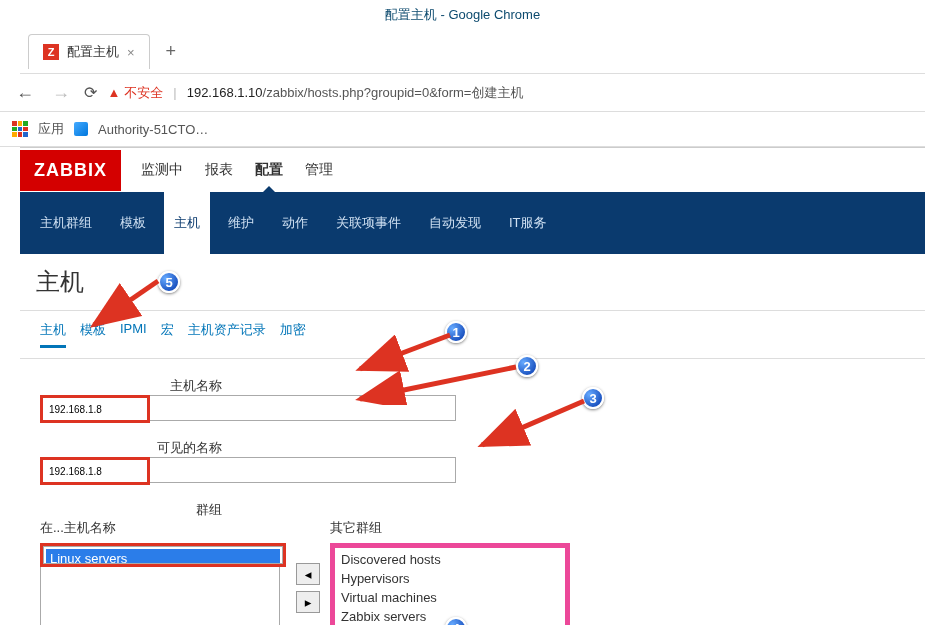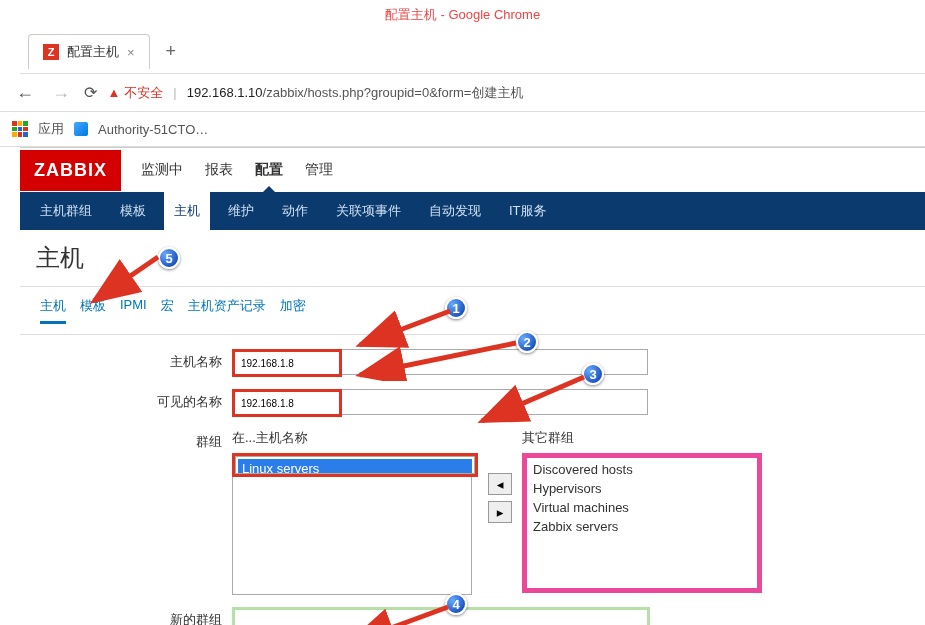--- a/index.html
+++ b/index.html
@@ -1,17 +1,17 @@
 <!DOCTYPE html>
 <html><head>
 <meta charset="utf-8">
 <style>
 * { margin: 0; padding: 0; box-sizing: border-box; font-family: Arial, "Microsoft YaHei", sans-serif; }
 body { font-size: 13px; color: #333; background: #fff; }
-.browser-title { text-align: center; font-size: 13px; color: #ef4444; padding: 6px 0; }
+.browser-title { text-align: center; font-size: 13px; color: #0c4a6e; padding: 6px 0; }
 .tab-bar { display: flex; align-items: center; gap: 8px; padding: 4px 8px; border-bottom: 1px solid #ddd; margin-left: 20px; }
 .tab { display: flex; align-items: center; gap: 8px; padding: 8px 14px; border: 1px solid #ccc; border-bottom: none; background: #fff; border-radius: 4px 4px 0 0; }
 .tab-icon { width: 16px; height: 16px; background: #d32; color: #fff; display: flex; align-items: center; justify-content: center; font-weight: bold; font-size: 11px; }
 .tab-close { color: #888; cursor: pointer; }
 .new-tab { font-size: 18px; color: #666; cursor: pointer; padding: 0 8px; }
 .addr-bar { display: flex; align-items: center; gap: 10px; padding: 8px 12px; border-bottom: 1px solid #ddd; }
 .nav-arrow { font-size: 18px; color: #555; cursor: pointer; padding: 0 4px; }
 .nav-arrow.disabled { color: #bbb; }
 .reload { font-size: 16px; color: #555; cursor: pointer; }
 .sec-warn { color: #d32; display: flex; align-items: center; gap: 4px; font-size: 13px; }
@@ -24,28 +24,28 @@
 .bm-label { color: #555; }
 .bm-ico { width: 14px; height: 14px; background: linear-gradient(135deg,#4af,#07d); border-radius: 2px; }
 .zabbix-app { margin-left: 20px; border-top: 1px solid #ccc; }
 .top-bar { display: flex; align-items: center; background: #fff; height: 44px; }
 .logo { background: #d40000; color: #fff; font-weight: bold; font-size: 18px; padding: 10px 14px; letter-spacing: 1px; }
 .main-menu { display: flex; gap: 18px; padding: 0 18px; }
 .main-menu a { color: #333; text-decoration: none; font-size: 14px; padding: 12px 2px; position: relative; }
 .main-menu a.active { font-weight: bold; }
 .main-menu a.active::after { content: ""; position: absolute; bottom: -1px; left: 50%; transform: translateX(-50%); border: 6px solid transparent; border-bottom-color: #0a3a6e; }
 .sub-bar { background: #0a3a6e; display: flex; gap: 8px; padding: 0 10px; }
-.sub-bar a { color: #cfe0f2; text-decoration: none; font-size: 13px; padding: 10px 10px; }
+.sub-bar a { color: #cfe0f2; text-decoration: none; font-size: 13px; padding: 22px 10px; }
 .sub-bar a.active { background: #fff; color: #0a3a6e; border-radius: 0; }
 .page-title { font-size: 24px; padding: 12px 16px; color: #333; border-bottom: 1px solid #ddd; }
 .form-tabs { display: flex; gap: 14px; padding: 10px 20px; border-bottom: 1px solid #ddd; position: relative; }
 .form-tabs a { color: #0275b8; text-decoration: none; font-size: 13px; padding-bottom: 6px; }
 .form-tabs a.active { border-bottom: 3px solid #0275b8; }
 .form-area { padding: 14px 20px; position: relative; }
-.row { display: flex; align-items: flex-start; margin-bottom: 12px; }
+.row { display: flex; align-items: flex-start; margin-bottom: 12px; flex-direction: column; }
 .row label { width: 192px; text-align: right; padding-right: 10px; color: #333; padding-top: 4px; font-size: 13px; }
 .row .field { flex: 0 0 auto; }
 input.text { border: 1px solid #aaa; padding: 4px 6px; font-size: 10px; width: 408px; height: 26px; }
 input.text.hl { border: 3px solid #d32; width: 110px; height: 28px; }
 input.text.hl-wide { border: 3px solid #b7dfa8; width: 418px; height: 30px; }
 .groups-wrap { display: flex; align-items: flex-start; gap: 10px; }
 .group-col { display: flex; flex-direction: column; }
 .group-col .caption { font-size: 13px; color: #333; margin-bottom: 6px; }
 .listbox { border: 5px solid #ec4899; background: #fff; width: 240px; height: 140px; padding: 2px; font-size: 13px; overflow: auto; }
 .listbox.right { width: 240px; }

